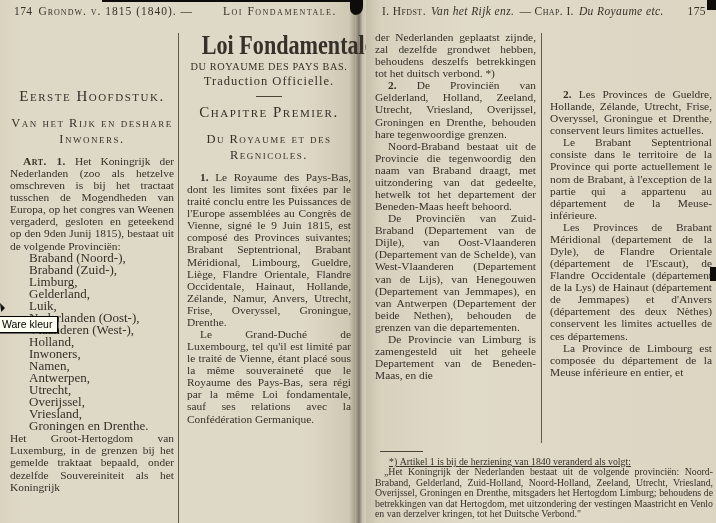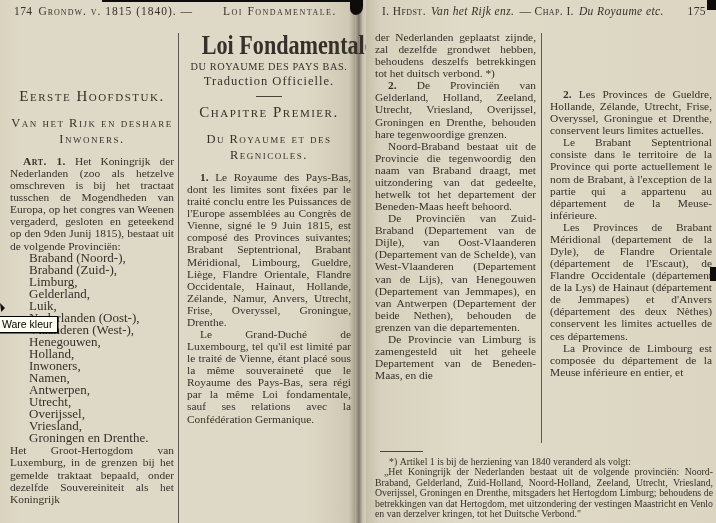--- a/index.html
+++ b/index.html
@@ -43,21 +43,21 @@
   .lead-num{font-weight:bold;}
   .prov-list div{font-size:13px;line-height:12.05px;padding-left:19px;}
   .main-title{font-size:27px;line-height:28px;font-weight:bold;text-align:center;
     margin:0;transform:scaleX(.82);transform-origin:50% 50%;white-space:nowrap;}
   .subtitle{font-size:10.3px;letter-spacing:.6px;margin-top:2px;}
   .subtitle2{font-size:12.5px;letter-spacing:1px;margin-top:2px;}
   .divider{width:26px;border-top:1px solid var(--rule);margin:7px auto 7px;}
   .footnote-rule{position:absolute;left:14px;top:451px;width:43px;border-top:1px solid var(--rule);}
   .footnote{position:absolute;left:9px;top:457px;width:338px;font-size:9.8px;line-height:10.45px;text-align:justify;}
   .footnote p{margin:0;}
-  .fn-line1{text-indent:14px;}
+  .fn-line1{text-indent:14px;text-decoration:underline;}
   .fn-body{text-indent:9px;}
   .tooltip{position:absolute;left:-6px;top:316px;background:var(--tooltip-bg);
     border:1px solid #000;box-shadow:1px 1px 0 rgba(0,0,0,.5);
     font-family:"Liberation Sans","DejaVu Sans",sans-serif;font-size:10.5px;
     color:#000;padding:1px 5px 2px 7px;white-space:nowrap;z-index:5;}
   .cursor-mark{position:absolute;left:0;top:303px;width:5px;height:9px;background:#111;
     clip-path:polygon(0 0,100% 55%,25% 100%);z-index:6;}
   .mark{position:absolute;background:var(--black);}
   .mark-top-line{left:102px;top:0;width:258px;height:2px;}
   .mark-gutter-top{left:350px;top:0;width:13px;height:15px;border-radius:0 0 55% 45%;}
@@ -81,21 +81,20 @@
       <h2 class="sc center h-section">Van het Rijk en des­hare Inwoners.</h2>
       <p class="body indent"><span class="lead">Art. 1.</span><span> Het Koningrijk der Nederlanden (zoo als hetzelve omschreven is bij het tractaat tusschen de Mogendheden van Europa, op het congres van Weenen vergaderd, gesloten en geteekend op den 9den Junij 1815), bestaat uit de volgende Provinciën:</span></p>
       <div class="prov-list">
         <div>Braband (Noord-),</div>
         <div>Braband (Zuid-),</div>
         <div>Limburg,</div>
         <div>Gelderland,</div>
         <div>Luik,</div>
         <div>Nederlanden (Oost-),</div>
         <div>Vlaanderen (West-),</div>
-        <div>Henegouwen,</div>
         <div>Holland,</div>
         <div>Inwoners,</div>
         <div>Namen,</div>
         <div>Antwerpen,</div>
         <div>Utrecht,</div>
         <div>Overijssel,</div>
         <div>Vriesland,</div>
         <div>Groningen en Drenthe.</div>
       </div>
       <p class="body">Het Groot-Hertogdom van Luxemburg, in de grenzen bij het gemelde traktaat bepaald, onder dezelfde Souvereiniteit als het Koningrijk</p>

